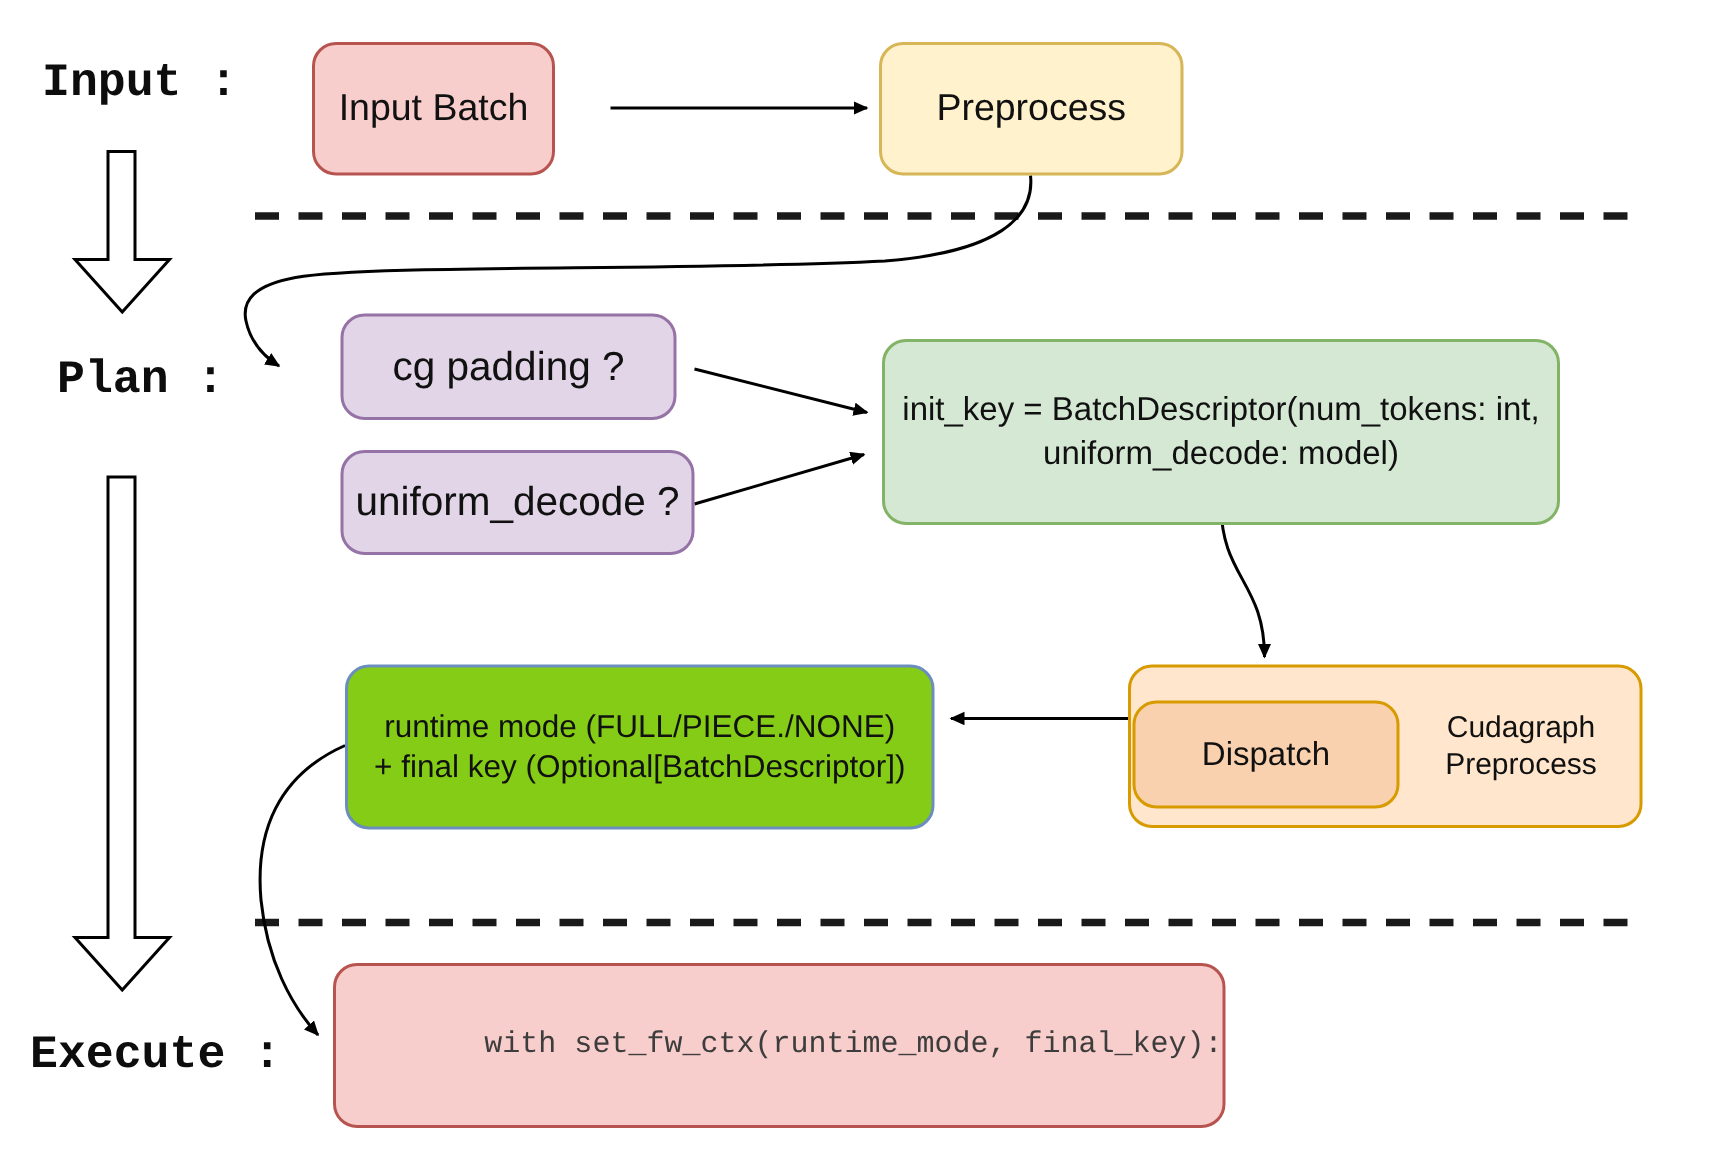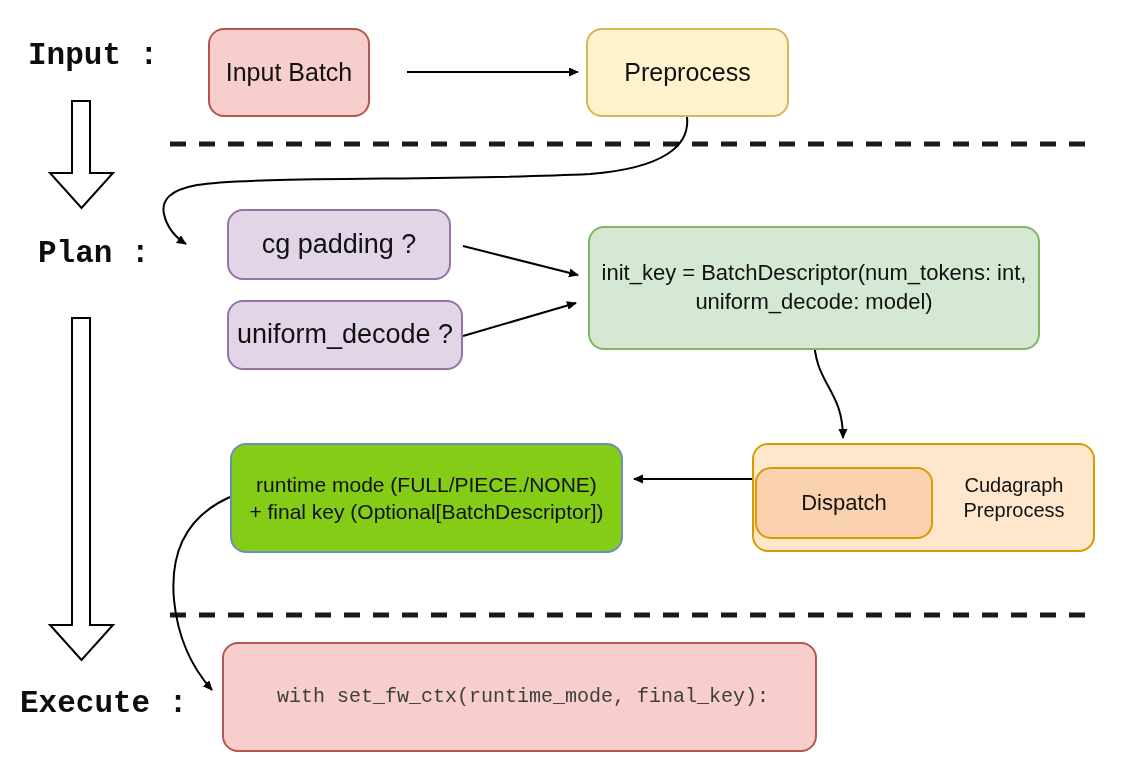--- a/index.html
+++ b/index.html
@@ -48,21 +48,21 @@
   #node-uniform-decode { left: 227px; top: 300px; width: 236px; height: 70px;  font-size: 27px; }
   #node-init-key       { left: 588px; top: 226px; width: 452px; height: 124px; font-size: 22px; }
   #node-cudagraph      { left: 752px; top: 443px; width: 343px; height: 109px; font-size: 27px; }
   #cudagraph-caption   { position: absolute; left: 933px; top: 443px; width: 162px; height: 109px;
                          display: flex; flex-direction: column; align-items: center; justify-content: center;
                          font-size: 20px; line-height: 1.25; text-align: center; }
   #node-dispatch       { left: 755px; top: 467px; width: 178px; height: 72px;  font-size: 22px; }
   #node-runtime-mode   { left: 230px; top: 443px; width: 393px; height: 110px; font-size: 21px; }
   #node-execute-code   { left: 222px; top: 642px; width: 595px; height: 110px;
                          font-family: "Liberation Mono", monospace; font-size: 20px;
-                         color: #3d3d3d; align-items: center; padding-left: 7px; line-height: 1.5; }
+                         color: #3d3d3d; align-items: flex-end; padding-left: 7px; line-height: 1.5; }
   #label-input   { left: 28px; top: 38px; }
   #label-plan    { left: 38px; top: 236px; }
   #label-execute { left: 20px; top: 686px; }
 </style>
 </head>
 <body>
 
 <div id="canvas">
 
   <svg id="wires" viewBox="0 0 1142 770" xmlns="http://www.w3.org/2000/svg">

